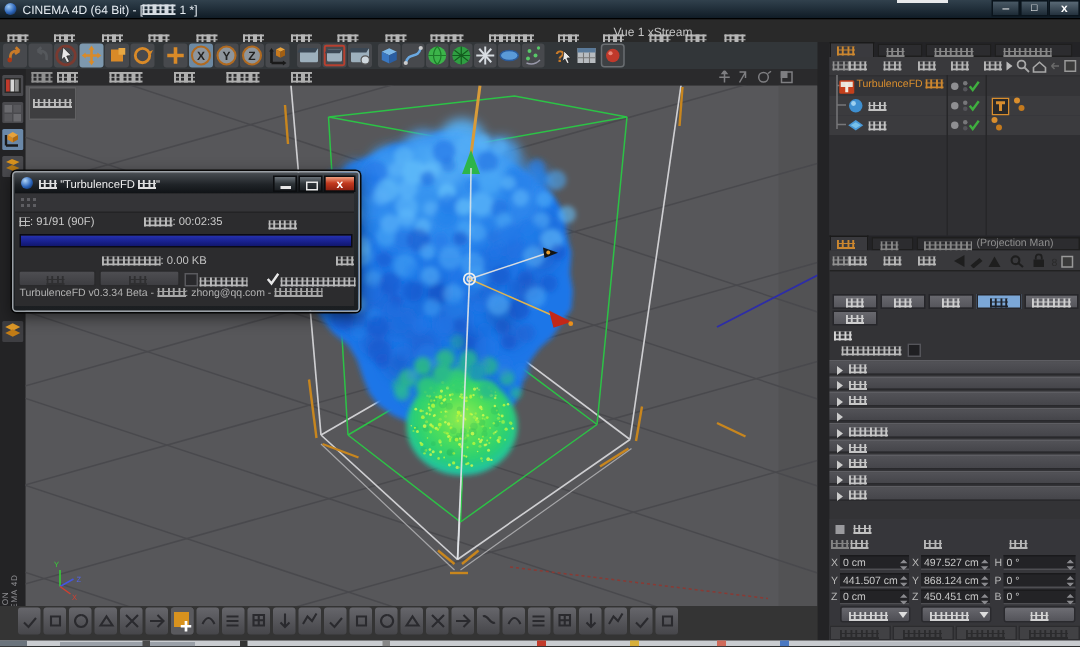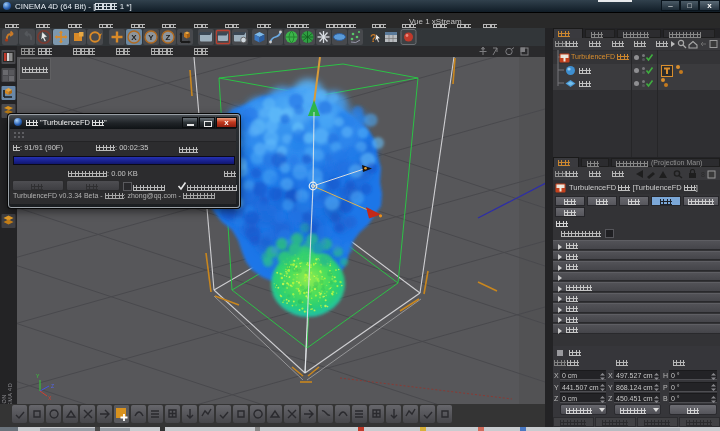--- a/index.html
+++ b/index.html
@@ -826,28 +826,20 @@
           <path d="M12 8 l6 -5 l2 2 l-6 5 Z" fill="#1e1e1e"></path>
           <path d="M24 9 L28 2 L32 9 Z" fill="#1e1e1e"></path>
           <circle cx="42" cy="4.5" r="2.6" fill="none" stroke="#1e1e1e" stroke-width="1.4"></circle>
           <line x1="44" y1="6.5" x2="47" y2="9" stroke="#1e1e1e" stroke-width="1.4"></line>
           <rect x="54" y="4" width="7" height="5" fill="#1e1e1e"></rect>
           <path d="M55.5 4 v-1.5 a2 2 0 0 1 4 0 V4" fill="none" stroke="#1e1e1e" stroke-width="1.2"></path>
           <text x="66" y="8" font-size="7" fill="#2a2a2a" font-family="Liberation Sans">8</text>
           <rect x="73" y="2" width="7" height="7" fill="#3a3a3a" stroke="#999" stroke-width="1"></rect>
         </svg>
       </div>
-      <div class="ab" style="left:0;top:152px;width:167px;height:14px;background:#303033;">
-        <svg class="ab" style="left:2px;top:2px" width="11" height="11">
-          <rect x="0.5" y="1.5" width="10" height="9" rx="1" fill="#c4401c"></rect>
-          <rect x="1.5" y="2.5" width="8" height="3.5" fill="#e8e4da"></rect>
-          <rect x="4.5" y="3" width="2" height="6.5" fill="#f0ece0"></rect>
-        </svg>
-        <div class="ab txt" style="left:16px;top:3px;color:#cdcdcd;font-size:7.5px;">TurbulenceFD <span class="h hs h2" style="color:#cdcdcd"></span> [TurbulenceFD <span class="h hs h2" style="color:#cdcdcd"></span>]</div>
-      </div>
       <div class="ab" style="left:2px;top:168px;width:30px;height:10px;background:linear-gradient(#68686e,#56565c);border:1px solid #26262a;box-sizing:border-box;">
         <span class="h hs h2" style="position:absolute;left:8px;top:2px;color:#d8d8d8"></span>
       </div>
       <div class="ab" style="left:34px;top:168px;width:30px;height:10px;background:linear-gradient(#68686e,#56565c);border:1px solid #26262a;box-sizing:border-box;">
         <span class="h hs h2" style="position:absolute;left:8px;top:2px;color:#d8d8d8"></span>
       </div>
       <div class="ab" style="left:66px;top:168px;width:30px;height:10px;background:linear-gradient(#68686e,#56565c);border:1px solid #26262a;box-sizing:border-box;">
         <span class="h hs h2" style="position:absolute;left:8px;top:2px;color:#d8d8d8"></span>
       </div>
       <div class="ab" style="left:98px;top:168px;width:30px;height:10px;background:#7ba7d7;border:1px solid #26262a;box-sizing:border-box;">

